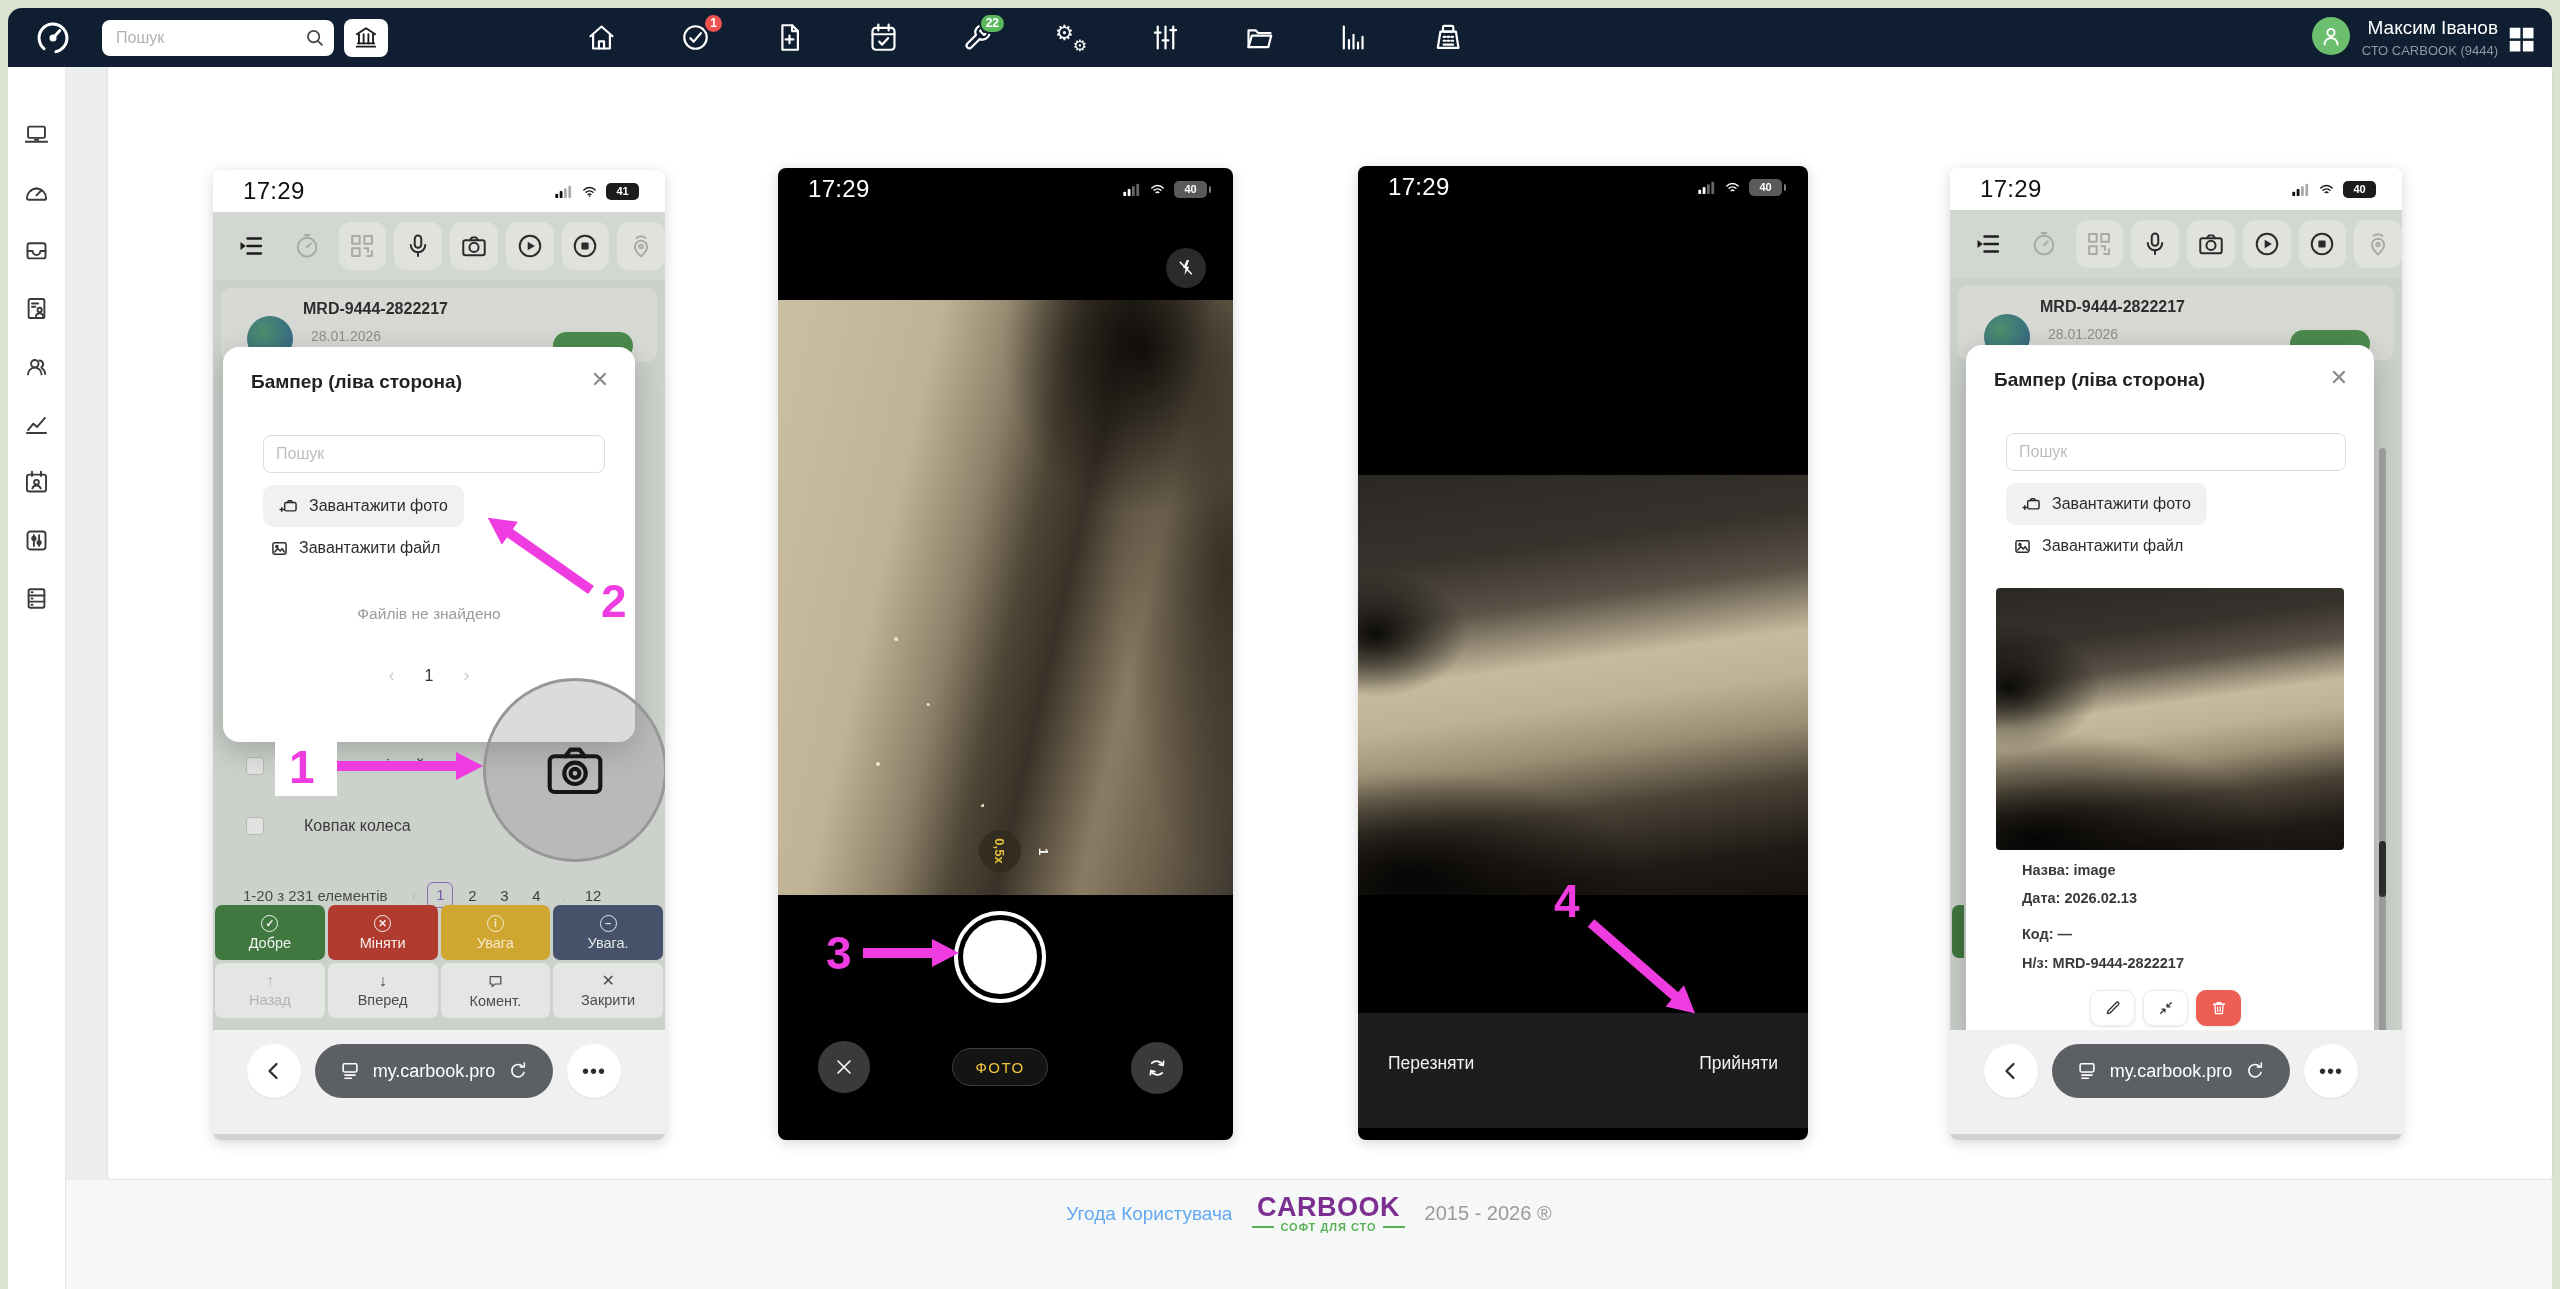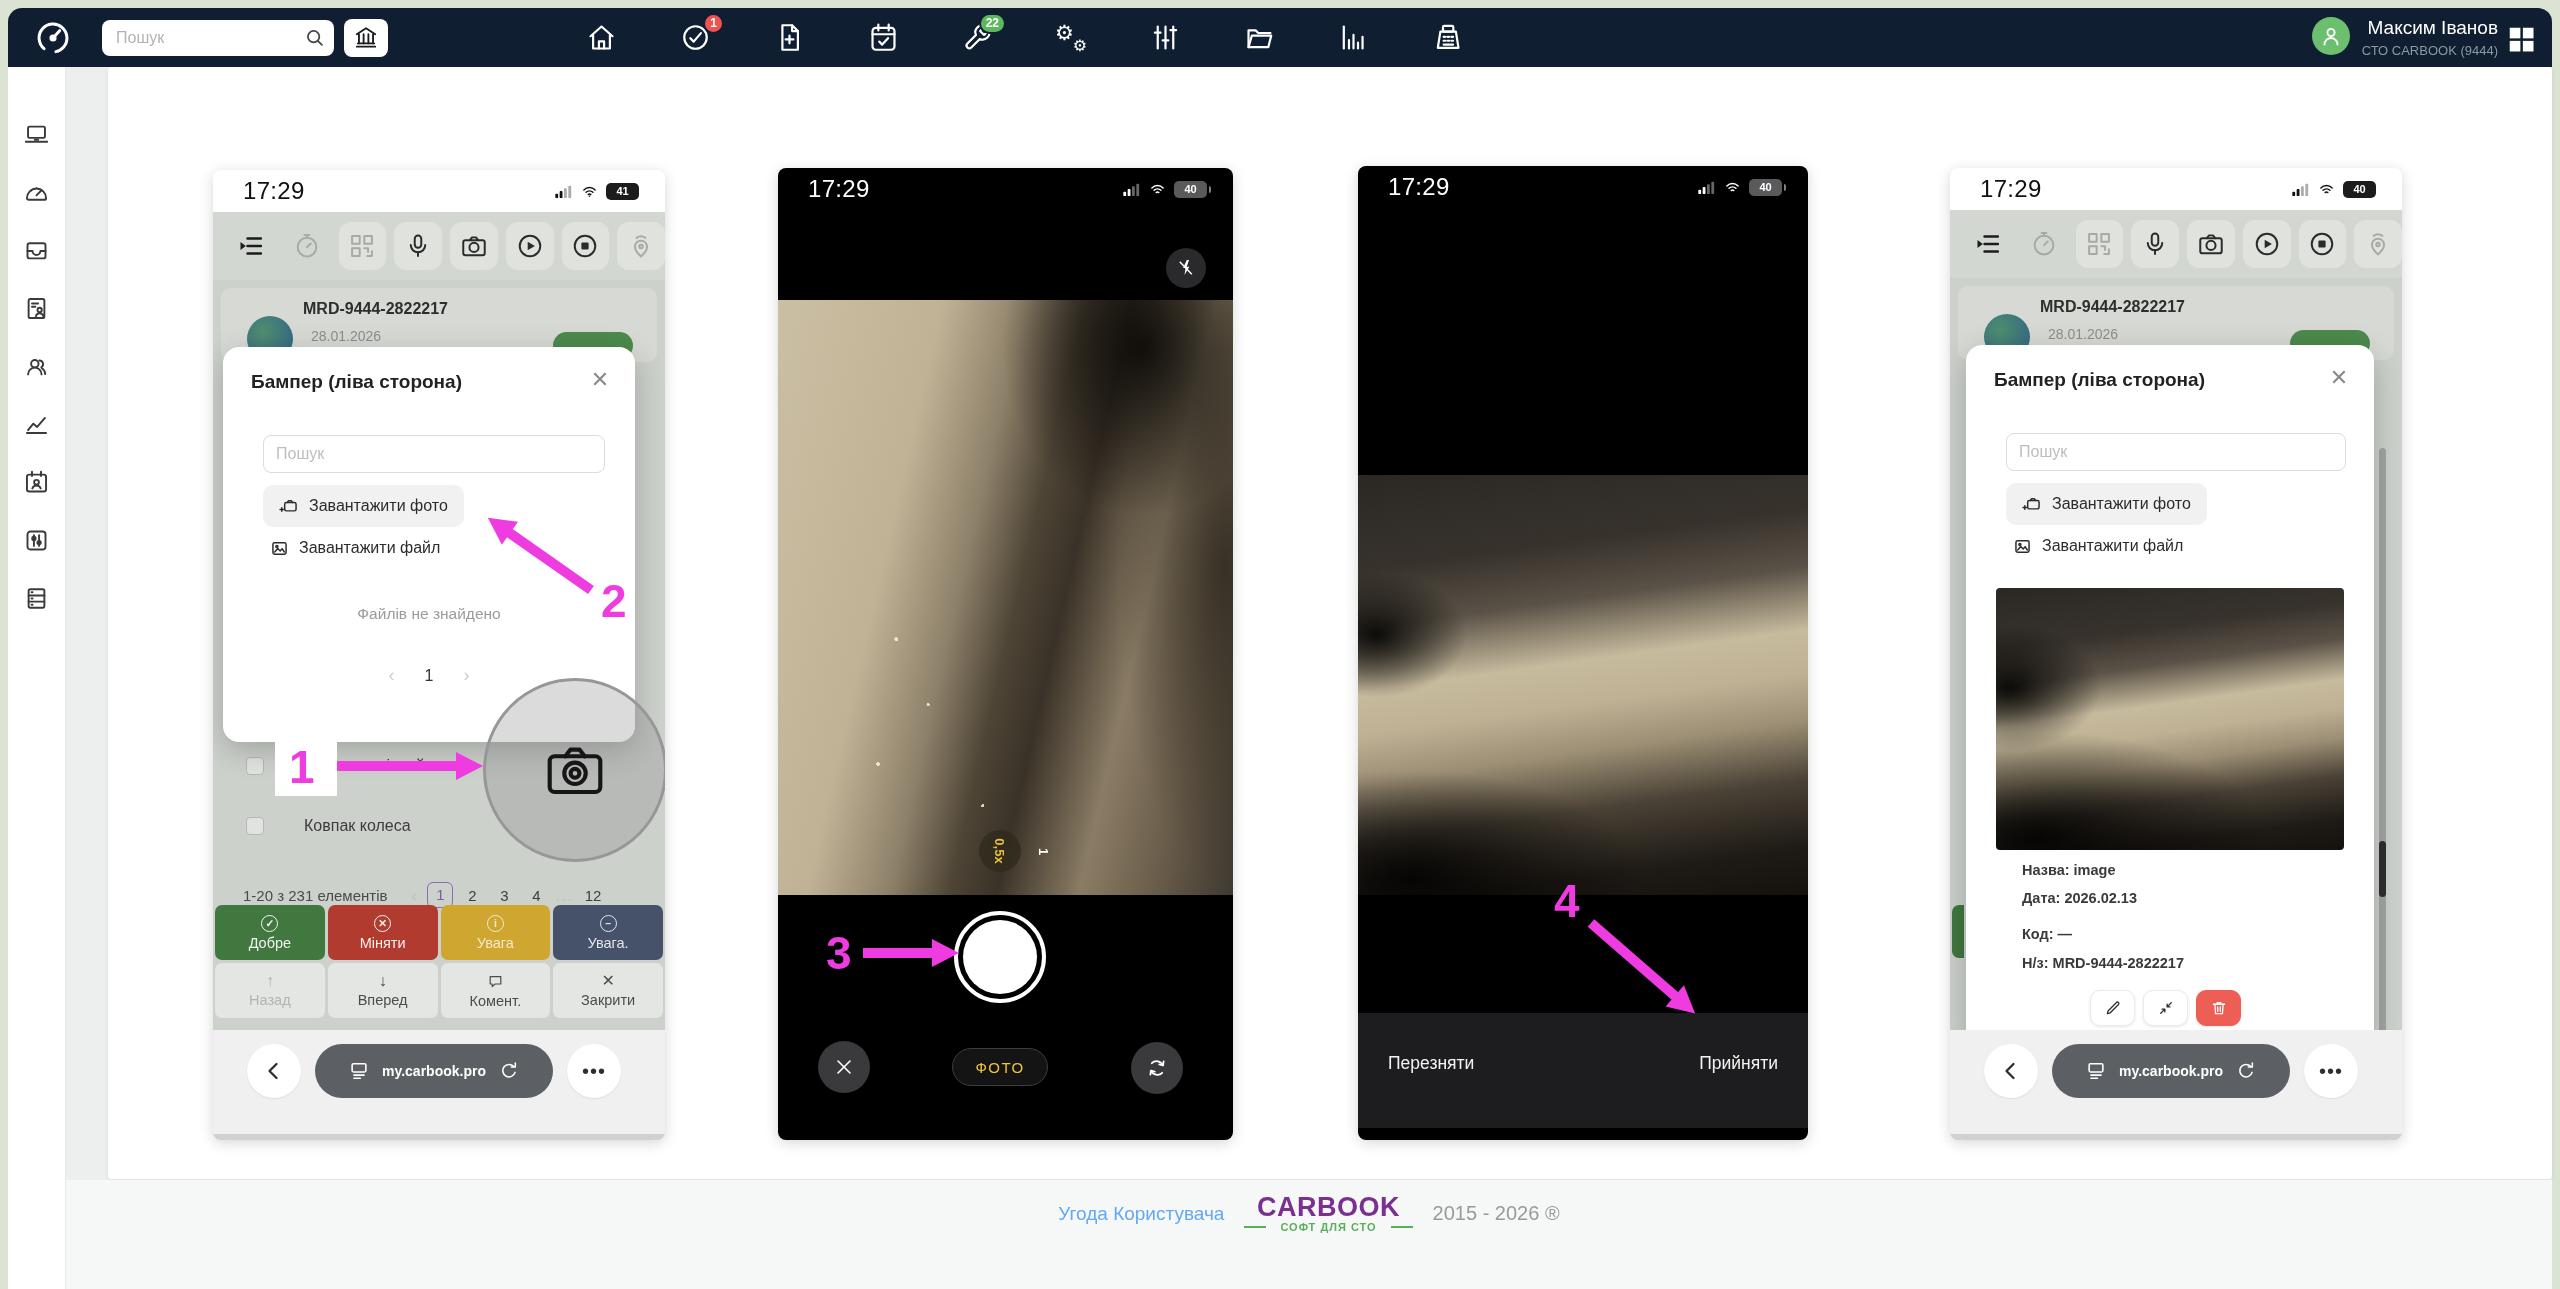--- a/index.html
+++ b/index.html
@@ -41,21 +41,21 @@
   
   .maingap{position:absolute;left:66px;top:67px;right:8px;height:1113px;background:#edefef}
   .panel{position:absolute;left:108px;top:67px;width:2444px;height:1112px;background:#fff;border-radius:4px;box-shadow:0 1px 5px rgba(0,0,0,.07)}
   .footer{position:absolute;left:66px;top:1180px;right:8px;bottom:0;background:#f6f7f7;text-align:center;z-index:45}
   .f1{margin-top:30px;font-size:19px;color:#8f8f8f}
   .f1 a{color:#64a8f2;text-decoration:none}
   .f2{margin-top:14px;display:flex;align-items:center;justify-content:center;gap:20px}
   .f2 .agree{font-size:19px;color:#64a8f2;text-decoration:none}
   .blogo{display:flex;flex-direction:column;align-items:center}
   .bname{font-size:27px;font-weight:800;color:#7b2f91;letter-spacing:.5px;line-height:26px}
-  .btag{display:flex;align-items:center;gap:14px;margin-top:1px}
+  .btag{display:flex;align-items:center;gap:6px;margin-top:1px}
   .btag .dash{width:22px;height:2px;background:#58b158}
   .btag .tg{font-size:11px;font-weight:700;color:#58b158;letter-spacing:1px;text-transform:uppercase}
   .fyears{font-size:20px;color:#9a9a9a}
 
   
   .phone{position:absolute;border-radius:8px;box-shadow:0 3px 14px rgba(0,0,0,.16);overflow:hidden;z-index:10}
   .ph-status{position:absolute;left:0;right:0;top:0;height:42px;display:flex;align-items:center;justify-content:space-between;padding:0 26px 0 30px}
   .ph-time{font-size:24px;font-weight:400;letter-spacing:.3px}
   .sigs{display:flex;align-items:center;gap:7px}
   .batt{min-width:33px;height:17px;border-radius:5px;display:flex;align-items:center;justify-content:center;font-size:11px;font-weight:700;position:relative}
@@ -112,21 +112,21 @@
   .ab.lite{background:#e4e6e3;color:#4c4c4c}
   .ab.lite .aw{font-size:16px;line-height:16px}
   .ab.dis{color:#b2b4b1}
   .ab.lite svg{width:17px;height:17px}
 
   .browser{position:absolute;left:0;right:0;bottom:0;height:110px;background:#eff0ef;z-index:14}
   .browser::after{content:"";position:absolute;left:0;right:0;bottom:0;height:6px;background:#cfd2d0}
   .bcirc{position:absolute;top:14px;width:54px;height:54px;border-radius:50%;background:#fff;border:none;display:flex;align-items:center;justify-content:center;color:#2e2e2e;box-shadow:0 1px 2px rgba(0,0,0,.08);cursor:pointer}
   .bcirc svg{width:24px;height:24px}
   .bpill{position:absolute;top:14px;height:54px;border-radius:27px;background:#5c6064;display:flex;align-items:center;justify-content:center;gap:12px;color:#fff;border:none;cursor:pointer}
-  .bpill .url{font-size:14px;font-weight:700}
+  .bpill .url{font-size:18px;font-weight:400}
   .bpill svg{width:22px;height:22px}
   .bdots{font-size:20px;letter-spacing:1px;color:#2e2e2e}
 
   
   .vf2{position:absolute;left:0;right:0;top:132px;height:595px;
     background:
       radial-gradient(circle 3px at 26% 57%,#efe3c4 60%,transparent 70%),
       radial-gradient(circle 2.5px at 33% 68%,#e8dcc0 60%,transparent 70%),
       radial-gradient(circle 3px at 22% 78%,#efe3c4 60%,transparent 70%),
       radial-gradient(circle 2.5px at 45% 85%,#ddd0b2 60%,transparent 70%),

